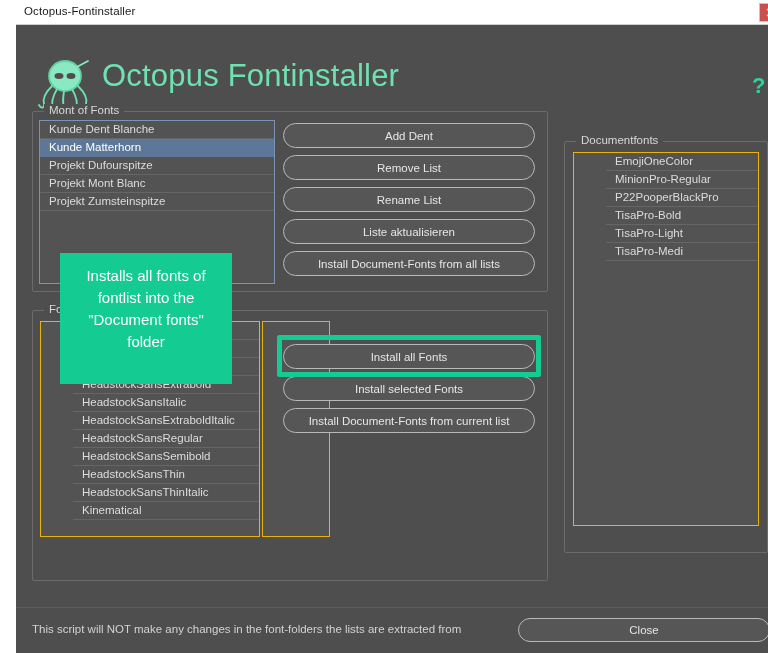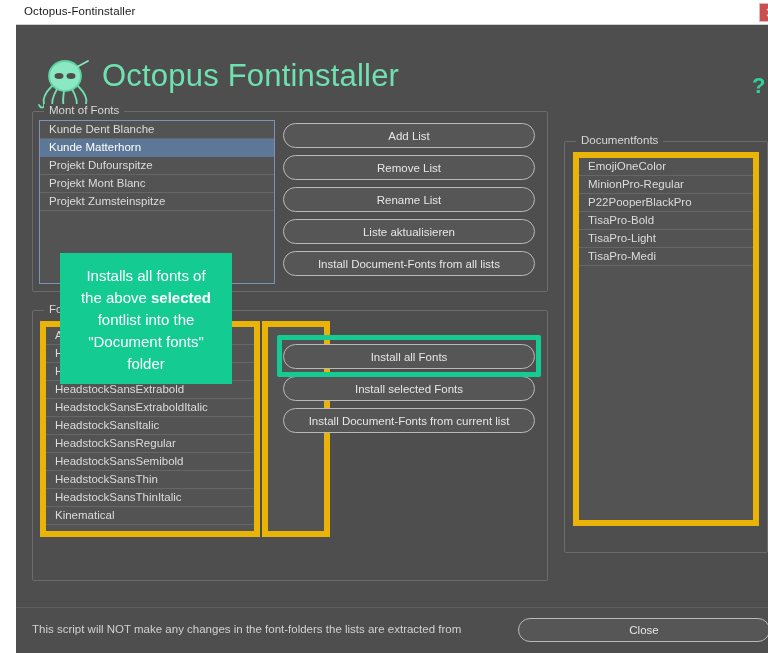--- a/index.html
+++ b/index.html
@@ -85,21 +85,21 @@
   #group-fonts   { left: 16px;  top: 285px; width: 516px; height: 271px; }
   #group-docfonts{ left: 548px; top: 116px; width: 204px; height: 412px; }
 
   
   .listbox {
     position: absolute;
     background: #535353;
     overflow: hidden;
   }
   .listbox.focused { border: 1px solid #7b94b6; }
-  .listbox.plain   { border: 6px solid #eab308; }
+  .listbox.plain   { border: 1px solid #eab308; padding-left: 32px; }
 
   .list-row {
     height: 18px;
     line-height: 17px;
     padding-left: 9px;
     font-size: 11.5px;
     color: #dcdcdc;
     border-bottom: 1px solid #666666;
     white-space: nowrap;
     overflow: hidden;
@@ -206,37 +206,37 @@
       <div class="group-label">Mont of Fonts</div>
 
       <div class="listbox focused" id="listbox-lists">
         <div class="list-row">Kunde Dent Blanche</div>
         <div class="list-row selected">Kunde Matterhorn</div>
         <div class="list-row">Projekt Dufourspitze</div>
         <div class="list-row">Projekt Mont Blanc</div>
         <div class="list-row">Projekt Zumsteinspitze</div>
       </div>
 
-      <div class="pill" style="left:250px; top:11px;  width:252px;">Add List</div>
+      <div class="pill" style="left:250px; top:11px;  width:252px;">Add Dent</div>
       <div class="pill" style="left:250px; top:43px;  width:252px;">Remove List</div>
       <div class="pill" style="left:250px; top:75px;  width:252px;">Rename List</div>
       <div class="pill" style="left:250px; top:107px; width:252px;">Liste aktualisieren</div>
       <div class="pill" style="left:250px; top:139px; width:252px;">Install Document-Fonts from all lists</div>
     </div>
 
     <div class="group" id="group-fonts">
       <div class="group-label">Fonts</div>
 
       <div class="listbox plain" id="listbox-fonts">
         <div class="list-row">Art</div>
         <div class="list-row">Hea</div>
         <div class="list-row">HeadstockSansBoldItalic</div>
         <div class="list-row">HeadstockSansExtrabold</div>
+        <div class="list-row">HeadstockSansItalic</div>
         <div class="list-row">HeadstockSansExtraboldItalic</div>
-        <div class="list-row">HeadstockSansItalic</div>
         <div class="list-row">HeadstockSansRegular</div>
         <div class="list-row">HeadstockSansSemibold</div>
         <div class="list-row">HeadstockSansThin</div>
         <div class="list-row">HeadstockSansThinItalic</div>
         <div class="list-row">Kinematical</div>
       </div>
 
       <div class="listbox plain" id="listbox-fonts2"></div>
 
       <div class="pill" style="left:250px; top:33px; width:252px;">Install all Fonts</div>
@@ -254,23 +254,20 @@
         <div class="list-row">MinionPro-Regular</div>
         <div class="list-row">P22PooperBlackPro</div>
         <div class="list-row">TisaPro-Bold</div>
         <div class="list-row">TisaPro-Light</div>
         <div class="list-row">TisaPro-Medi</div>
       </div>
     </div>
 
     <div class="tooltip">
       <div>Installs all fonts of</div>
-      <div>
-        <span>the above </span><b>selected</b>
-      </div>
       <div>fontlist into the</div>
       <div>"Document fonts"</div>
       <div>folder</div>
     </div>
 
     <div class="footer-sep"></div>
     <div class="footer-note">This script will NOT make any changes in the font-folders the lists are extracted from</div>
     <div class="pill" id="btn-close">Close</div>
 
   </div>

